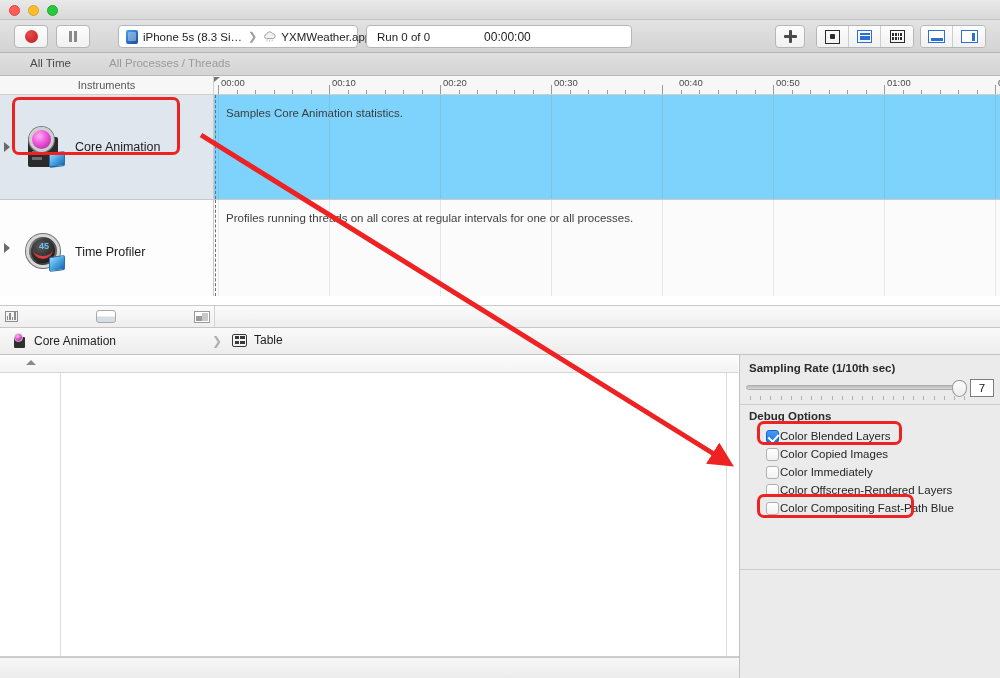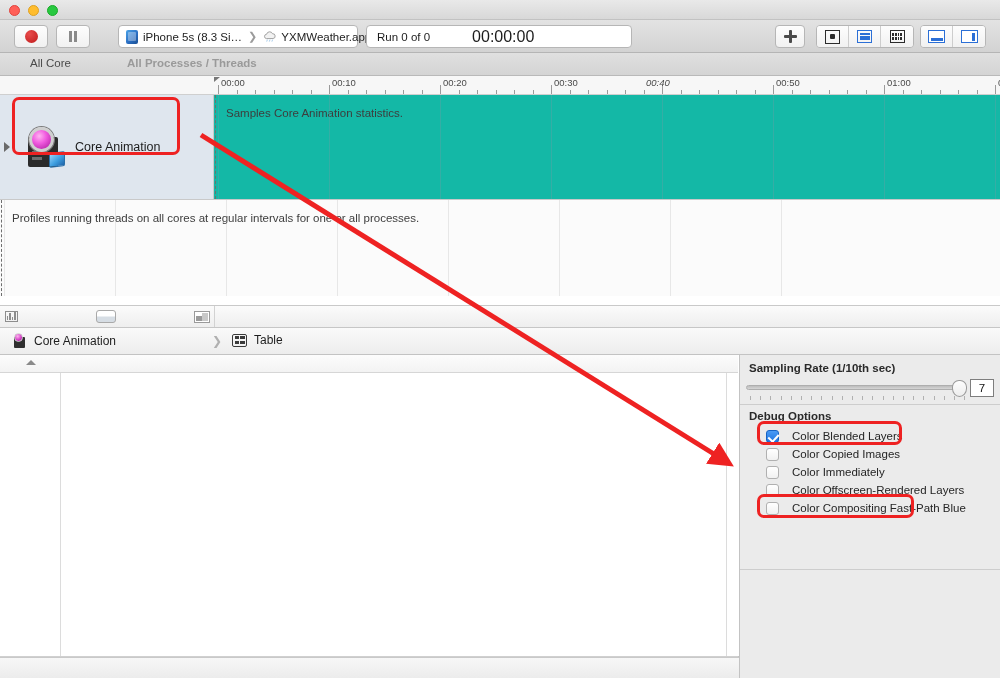--- a/index.html
+++ b/index.html
@@ -61,21 +61,21 @@
   }
   .dev-icon:after { content:""; position:absolute; left:2px; top:2px; right:2px; bottom:3px;
     background: rgba(255,255,255,.35); border-radius:1px; }
   .tb-text { font-size: 11.5px; color: #222; white-space: nowrap; }
   .chev-sep { font-size: 11px; color: #9b9b9b; margin: 0 6px; }
   .cloud-icon { width: 14px; height: 12px; position: relative; margin-right: 4px; flex:0 0 auto;}
   .cloud-icon svg { display:block; }
 
   #run-field { left: 366px; width: 266px; background: #fff; justify-content: flex-start; padding: 0 10px; }
   .run-label { font-size: 11.5px; color: #1c1c1c; }
-  .run-time { font-size: 16px; color: #1c1c1c; margin-left: 42px; }
+  .run-time { font-size: 12px; color: #1c1c1c; margin-left: 54px; }
 
   #add-btn { left: 775px; width: 30px; }
   .plus-glyph { position: relative; width: 13px; height: 13px; }
   .plus-glyph:before, .plus-glyph:after {
     content:""; position:absolute; background:#4a4a4a; border-radius:1px; }
   .plus-glyph:before { left: 5px; top: 0; width: 3px; height: 13px; }
   .plus-glyph:after  { top: 5px; left: 0; height: 3px; width: 13px; }
 
   .seg-group { position: absolute; top: 5px; height: 23px; display: flex;
     border: 1px solid #b6b6b6; border-radius: 4px; overflow: hidden;
@@ -103,21 +103,21 @@
   .ic-pane-r:after { content:""; position:absolute; right:1.5px; top:1.5px; bottom:1.5px; width:3px; background:#2b6fd6;}
 
   
   .subbar {
     position: absolute; left: 0; top: 53px; width: 1000px; height: 23px;
     background: linear-gradient(to bottom,#e0e0e0,#d4d4d4);
     border-bottom: 1px solid #b9b9b9;
   }
   .subbar-item { position: absolute; top: 4px; font-size: 11.5px; }
   #all-cores { left: 30px; color: #4a4a4a; }
-  #all-procs { left: 127px; color: #9a9a9a; font-weight: bold; }
+  #all-procs { left: 109px; color: #9a9a9a; }
 
   
   .tl-header {
     position: absolute; left: 0; top: 76px; width: 1000px; height: 19px;
     background: #f7f7f7; border-bottom: 1px solid #cfcfcf;
   }
   .tl-header-left {
     position: absolute; left: 0; top: 0; width: 214px; height: 18px;
     border-right: 1px solid #cfcfcf; background:#f7f7f7;
     display:flex; align-items:center; justify-content:center;
@@ -135,21 +135,21 @@
   
   .tl-body { position: absolute; left: 0; top: 95px; width: 1000px; height: 211px;
     background: #fff; border-bottom: 1px solid #c9c9c9; overflow: hidden; }
 
   .track { position: absolute; left: 0; width: 1000px; display: flex; }
   .track-gutter { width: 214px; position: relative; border-right: 1px solid #c9c9c9; height: 100%; }
   .track-lane { position: relative; flex: 1; height: 100%; }
 
   #track-ca { top: 0; height: 104px; }
   #track-ca .track-gutter { background: #dfe6ee; }
-  #track-ca .track-lane  { background: #14b8a6; }
+  #track-ca .track-lane  { background: #7dd3fc; }
   #track-tp { top: 105px; height: 96px; }
   #track-tp .track-gutter { background: #fdfdfd; }
   #track-tp .track-lane  { background: #fbfbfb; }
   .track-sep { position:absolute; left:0; width: 1000px; height:1px; background:#c9c9c9; }
 
   .disclosure {
     position: absolute; left: 4px; top: 50%; margin-top: -5px;
     width: 0; height: 0; border-left: 6px solid #6a6a6a;
     border-top: 5px solid transparent; border-bottom: 5px solid transparent;
   }
@@ -283,21 +283,21 @@
   .slider-knob { position:absolute; left: 206px; top: -1px; width: 15px; height: 17px;
     background: linear-gradient(to bottom,#fdfdfd,#ededed); border:1px solid #9a9a9a;
     border-radius: 7px 7px 50% 50%; }
   .slider-ticks { position:absolute; left: 4px; top: 15px; width: 216px; height: 6px; }
   .stick { position:absolute; top:0; width:1px; height:4px; background:#b0b0b0; }
   .sr-value { position: absolute; left: 230px; top: 24px; width: 24px; height: 18px;
     border: 1px solid #7e7e7e; background: #fff; display:flex; align-items:center; justify-content:center;
     font-size: 11.5px; color:#111; }
 
   .opt-list { position: absolute; left: 0; top: 72px; width: 261px; }
-  .opt-row { position: relative; height: 18px; display: flex; align-items: center; padding-left: 30px; text-align: center; }
+  .opt-row { position: relative; height: 18px; display: flex; align-items: center; padding-left: 18px; text-align: center; }
   .cbox { position: absolute; left: 26px; width: 13px; height: 13px; border-radius: 3px;
     border: 1px solid #b0b0b0; background: linear-gradient(to bottom,#ffffff,#f1f1f1); }
   .cbox.on { background: linear-gradient(to bottom,#4a9bf5,#1e74e0); border-color:#1763c4; }
   .cbox.on:after { content:""; position:absolute; left: 3px; top: 1px; width: 5px; height: 8px;
     border: solid #fff; border-width: 0 2px 2px 0; transform: rotate(43deg); }
   .opt-label { margin-left: 22px; font-size: 11.5px; color: #252525; white-space: nowrap; }
 
   
   .hl-box { position: absolute; border: 3px solid #ee2222; border-radius: 7px; pointer-events:none; }
   #hl-ca       { left: 12px;  top: 97px;  width: 168px; height: 58px; }
@@ -386,25 +386,28 @@
       <div class="seg">
         <span class="ic-pane-b"></span>
       </div>
       <div class="seg">
         <span class="ic-pane-r"></span>
       </div>
     </div>
   </div>
 
   <div class="subbar">
-    <span class="subbar-item" id="all-cores">All Core</span>
+    <span class="subbar-item" id="all-cores">All Time</span>
     <span class="subbar-item" id="all-procs">All Processes / Threads</span>
   </div>
 
   <div class="tl-header">
+    <div class="tl-header-left">
+      <span>Instruments</span>
+    </div>
     <div class="ruler" id="ruler">
       <div class="playhead-tri"></div>
     <div class="tick major" style="left: 4px;"></div>
         <div class="tick-label" style="left: 7px;">00:00</div>
         <div class="tick minor" style="left: 22.5px;"></div>
         <div class="tick minor" style="left: 41px;"></div>
         <div class="tick minor" style="left: 59.5px;"></div>
         <div class="tick minor" style="left: 78px;"></div>
         <div class="tick minor" style="left: 96.5px;"></div>
         <div class="tick major" style="left: 115px;"></div>
@@ -422,21 +425,21 @@
         <div class="tick minor" style="left: 300px;"></div>
         <div class="tick minor" style="left: 318.5px;"></div>
         <div class="tick major" style="left: 337px;"></div>
         <div class="tick-label" style="left: 340px;">00:30</div>
         <div class="tick minor" style="left: 355.5px;"></div>
         <div class="tick minor" style="left: 374px;"></div>
         <div class="tick minor" style="left: 392.5px;"></div>
         <div class="tick minor" style="left: 411px;"></div>
         <div class="tick minor" style="left: 429.5px;"></div>
         <div class="tick major" style="left: 448px;"></div>
-        <div class="tick-label" style="left: 432px; font-style: italic;">00:40</div>
+        <div class="tick-label" style="left: 465px;">00:40</div>
         <div class="tick minor" style="left: 466.5px;"></div>
         <div class="tick minor" style="left: 485px;"></div>
         <div class="tick minor" style="left: 503.5px;"></div>
         <div class="tick minor" style="left: 522px;"></div>
         <div class="tick minor" style="left: 540.5px;"></div>
         <div class="tick major" style="left: 559px;"></div>
         <div class="tick-label" style="left: 562px;">00:50</div>
         <div class="tick minor" style="left: 577.5px;"></div>
         <div class="tick minor" style="left: 596px;"></div>
         <div class="tick minor" style="left: 614.5px;"></div>
@@ -478,20 +481,33 @@
           <div class="lane-grid" style="left: 559px;"></div>
           <div class="lane-grid" style="left: 670px;"></div>
           <div class="lane-grid" style="left: 781px;"></div>
           <div class="dashed-play" style="left: 1px;"></div>
         </div>
     </div>
 
     <div class="track-sep" style="top:104px;"></div>
 
     <div class="track" id="track-tp">
+      <div class="track-gutter">
+        <span class="disclosure"></span>
+        <div class="inst-row" id="tp-row">
+          <span class="icon-tp">
+            <span class="tp-ring"></span>
+            <span class="tp-face"></span>
+            <span class="tp-arc"></span>
+            <span class="tp-num">45</span>
+            <span class="tp-badge"></span>
+          </span>
+          <span class="inst-name">Time Profiler</span>
+        </div>
+      </div>
       <div class="track-lane" id="lane-tp">
         <span class="track-desc">Profiles running threads on all cores at regular intervals for one or all processes.</span>
       <div class="lane-grid" style="left: 4px;"></div>
           <div class="lane-grid" style="left: 115px;"></div>
           <div class="lane-grid" style="left: 226px;"></div>
           <div class="lane-grid" style="left: 337px;"></div>
           <div class="lane-grid" style="left: 448px;"></div>
           <div class="lane-grid" style="left: 559px;"></div>
           <div class="lane-grid" style="left: 670px;"></div>
           <div class="lane-grid" style="left: 781px;"></div>

